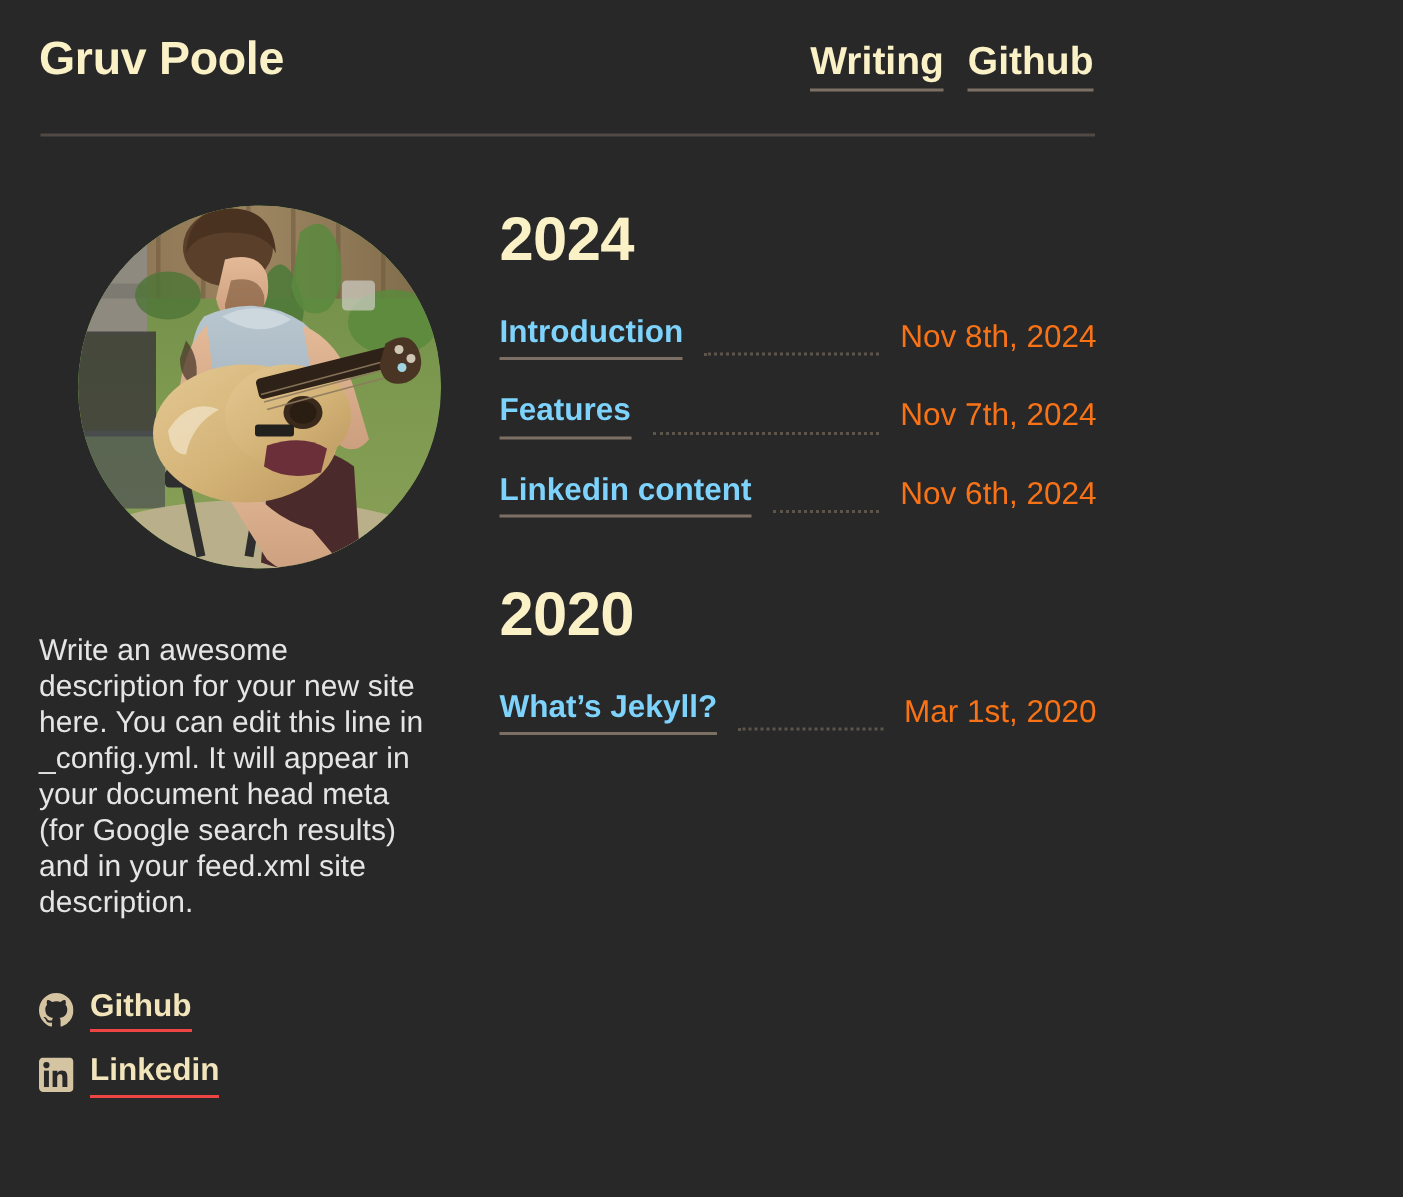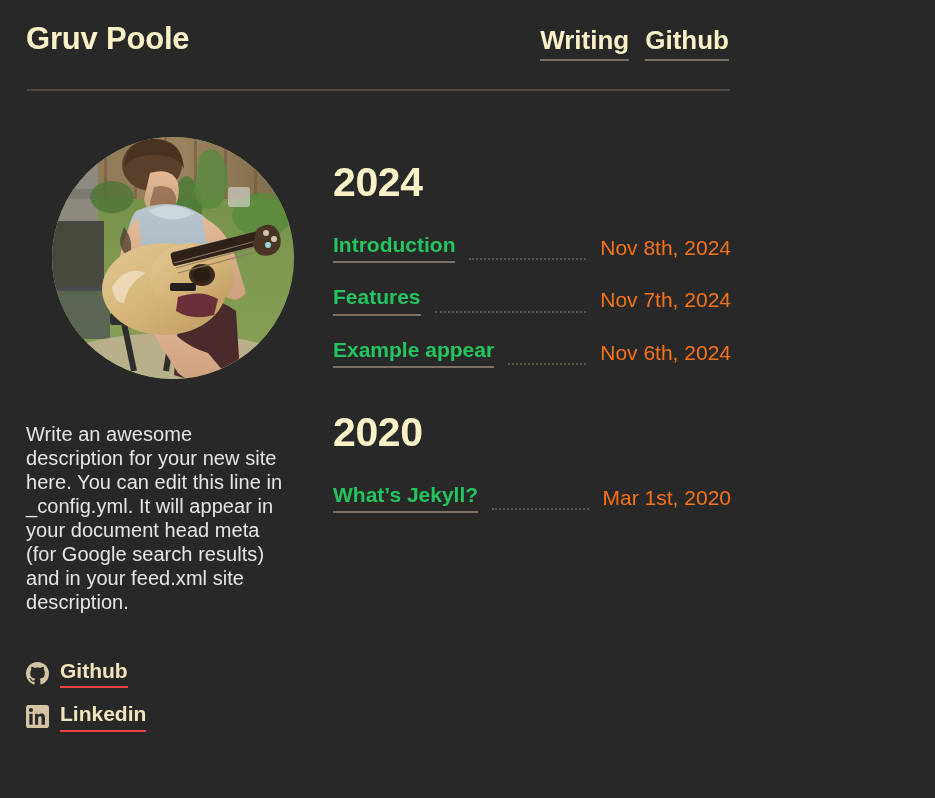--- a/index.html
+++ b/index.html
@@ -133,21 +133,21 @@
     font-size: 21px;
     font-weight: bold;
     color: #f2e5bc;
     text-decoration: none;
     line-height: 1.25;
     padding-bottom: 2px;
     border-bottom: 2px solid #ef4444;
   }
 
   
-  .year-group { margin-bottom: 4px; margin-top: 23px; }
+  .year-group { margin-bottom: 4px; }
 
   .year-heading {
     font-size: 41px;
     font-weight: bold;
     color: #fbf1c7;
     line-height: 1.0;
     letter-spacing: -0.4px;
     margin-top: 0;
     margin-bottom: 29px;
   }
@@ -156,21 +156,21 @@
   .post-row {
     display: flex;
     align-items: flex-end;
     margin-bottom: 21px;
     width: 100%;
   }
 
   .post-title {
     font-size: 21px;
     font-weight: bold;
-    color: #22c55e;
+    color: #7dd3fc;
     text-decoration: none;
     line-height: 1.25;
     white-space: nowrap;
     padding-bottom: 3px;
     border-bottom: 2px solid #7c6f64;
     flex: 0 0 auto;
   }
 
   .leader {
     flex: 1 1 auto;
@@ -330,21 +330,21 @@
           <span class="post-date">Nov 8th, 2024</span>
         </div>
 
         <div class="post-row">
           <a class="post-title" href="#">Features</a>
           <span class="leader"></span>
           <span class="post-date">Nov 7th, 2024</span>
         </div>
 
         <div class="post-row">
-          <a class="post-title" href="#">Example appear</a>
+          <a class="post-title" href="#">Linkedin content</a>
           <span class="leader"></span>
           <span class="post-date">Nov 6th, 2024</span>
         </div>
       </section>
 
       <section class="year-group">
         <h2 class="year-heading">2020</h2>
 
         <div class="post-row">
           <a class="post-title" href="#">What’s Jekyll?</a>

